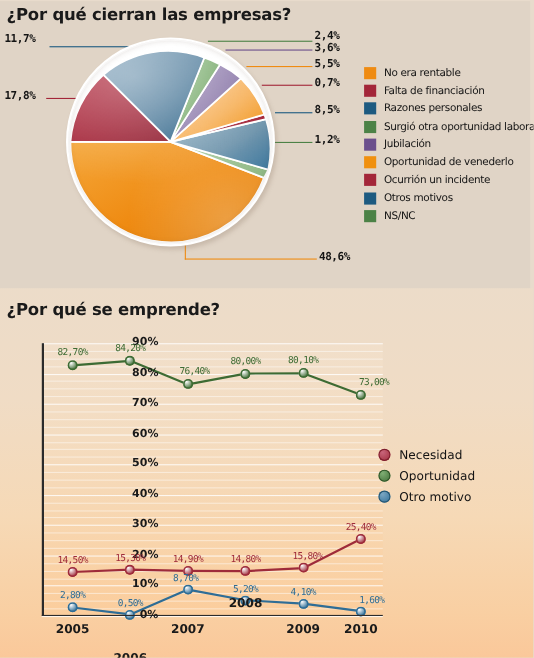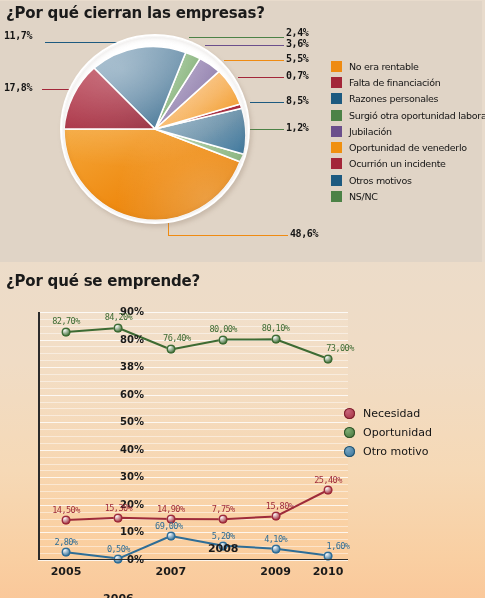--- a/index.html
+++ b/index.html
@@ -312,21 +312,21 @@
         <div class="marker" style="left: 237.6px; top: 236.702px; background: radial-gradient(circle at 34% 28%, rgb(255, 255, 255) 0%, rgb(46, 109, 150) 72%); box-shadow: rgb(46, 109, 150) 0px 0px 0px 1.4px inset;"></div>
         <div class="marker" style="left: 290px; top: 243.591px; background: radial-gradient(circle at 34% 28%, rgb(255, 255, 255) 0%, rgb(46, 109, 150) 72%); box-shadow: rgb(46, 109, 150) 0px 0px 0px 1.4px inset;"></div>
       </div>
     <div class="axis-y"></div>
     <div class="axis-x"></div>
   </div>
 
   <div id="ytick-layer">
       <div class="ytick" style="top: 306px;">90%</div>
       <div class="ytick" style="top: 333.556px;">80%</div>
-      <div class="ytick" style="top: 361.111px;">38%</div>
+      <div class="ytick" style="top: 361.111px;">70%</div>
       <div class="ytick" style="top: 388.667px;">60%</div>
       <div class="ytick" style="top: 416.222px;">50%</div>
       <div class="ytick" style="top: 443.778px;">40%</div>
       <div class="ytick" style="top: 471.333px;">30%</div>
       <div class="ytick" style="top: 498.889px;">20%</div>
       <div class="ytick" style="top: 526.444px;">10%</div>
       <div class="ytick" style="top: 554px;">0%</div>
     </div>
   <div id="xtick-layer">
       <div class="xtick" style="left: 66px; top: 565px;">2005</div>
@@ -339,26 +339,26 @@
   <div id="dlabel-layer">
       <div class="dlabel" style="color: rgb(61, 107, 51); left: 66px; top: 316.116px;">82,70%</div>
       <div class="dlabel" style="color: rgb(61, 107, 51); left: 118.4px; top: 311.982px;">84,20%</div>
       <div class="dlabel" style="color: rgb(61, 107, 51); left: 176.8px; top: 333.476px;">76,40%</div>
       <div class="dlabel" style="color: rgb(61, 107, 51); left: 223.2px; top: 323.556px;">80,00%</div>
       <div class="dlabel" style="color: rgb(61, 107, 51); left: 275.6px; top: 323.28px;">80,10%</div>
       <div class="dlabel" style="color: rgb(61, 107, 51); left: 340px; top: 342.844px;">73,00%</div>
       <div class="dlabel" style="color: rgb(158, 43, 58); left: 66px; top: 505.044px;">14,50%</div>
       <div class="dlabel" style="color: rgb(158, 43, 58); left: 118.4px; top: 502.84px;">15,30%</div>
       <div class="dlabel" style="color: rgb(158, 43, 58); left: 170.8px; top: 503.942px;">14,90%</div>
-      <div class="dlabel" style="color: rgb(158, 43, 58); left: 223.2px; top: 504.218px;">7,75%</div>
+      <div class="dlabel" style="color: rgb(158, 43, 58); left: 223.2px; top: 504.218px;">14,80%</div>
       <div class="dlabel" style="color: rgb(158, 43, 58); left: 279.6px; top: 501.462px; text-align: right;">15,80%</div>
       <div class="dlabel" style="color: rgb(158, 43, 58); left: 328px; top: 475.009px;">25,40%</div>
       <div class="dlabel" style="color: rgb(46, 109, 150); left: 66px; top: 537.284px;">2,80%</div>
       <div class="dlabel" style="color: rgb(46, 109, 150); left: 118.4px; top: 543.622px;">0,50%</div>
-      <div class="dlabel" style="color: rgb(46, 109, 150); left: 168.8px; top: 521.027px;">69,00%</div>
+      <div class="dlabel" style="color: rgb(46, 109, 150); left: 168.8px; top: 521.027px;">8,70%</div>
       <div class="dlabel" style="color: rgb(46, 109, 150); left: 223.2px; top: 530.671px;">5,20%</div>
       <div class="dlabel" style="color: rgb(46, 109, 150); left: 275.6px; top: 533.702px;">4,10%</div>
       <div class="dlabel" style="color: rgb(46, 109, 150); left: 338px; top: 540.591px;">1,60%</div>
     </div>
 
   <div class="line-legend">
     <div class="ll-row">
       <span class="ll-dot" style="background:radial-gradient(circle at 35% 30%,#c8657a,#9e2b3a);box-shadow:inset 0 0 0 1px #7d1f2d;"></span>
       <span class="ll-tx">Necesidad</span>
     </div>

